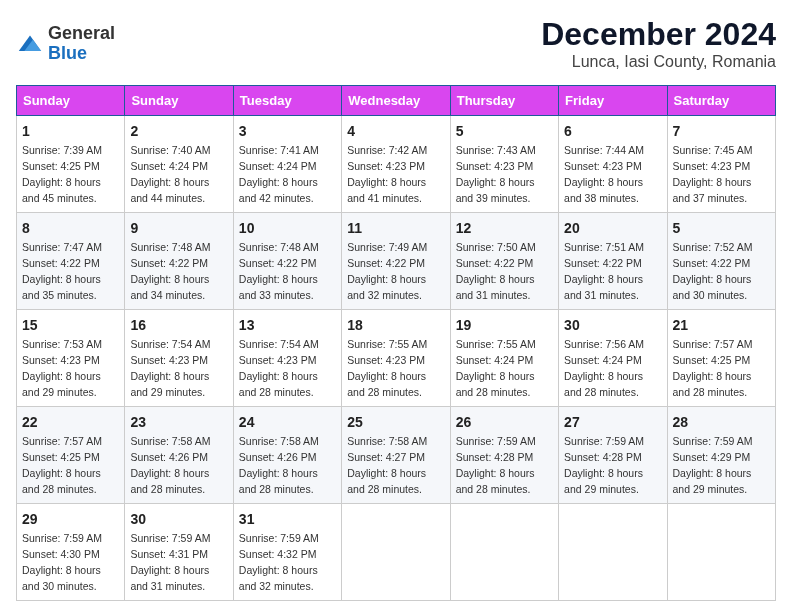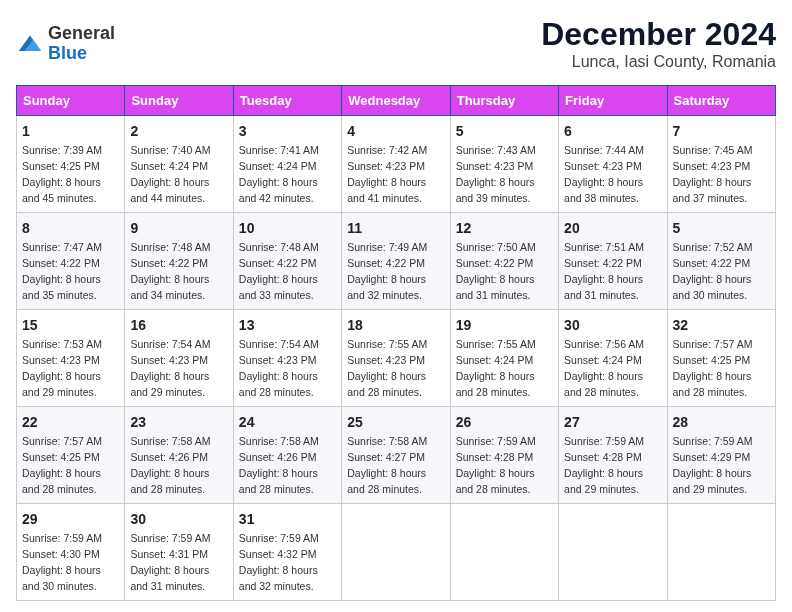--- a/index.html
+++ b/index.html
@@ -198,21 +198,21 @@
       </td>
         <td>
         <span class="day-number">19</span>
         <span class="day-info">Sunrise: 7:55 AM<br>Sunset: 4:24 PM<br>Daylight: 8 hours and 28 minutes.</span>
       </td>
         <td>
         <span class="day-number">30</span>
         <span class="day-info">Sunrise: 7:56 AM<br>Sunset: 4:24 PM<br>Daylight: 8 hours and 28 minutes.</span>
       </td>
         <td>
-        <span class="day-number">32</span>
+        <span class="day-number">21</span>
         <span class="day-info">Sunrise: 7:57 AM<br>Sunset: 4:25 PM<br>Daylight: 8 hours and 28 minutes.</span>
       </td>
       </tr>
       <tr>
         <td>
         <span class="day-number">22</span>
         <span class="day-info">Sunrise: 7:57 AM<br>Sunset: 4:25 PM<br>Daylight: 8 hours and 28 minutes.</span>
       </td>
         <td>
         <span class="day-number">23</span>

